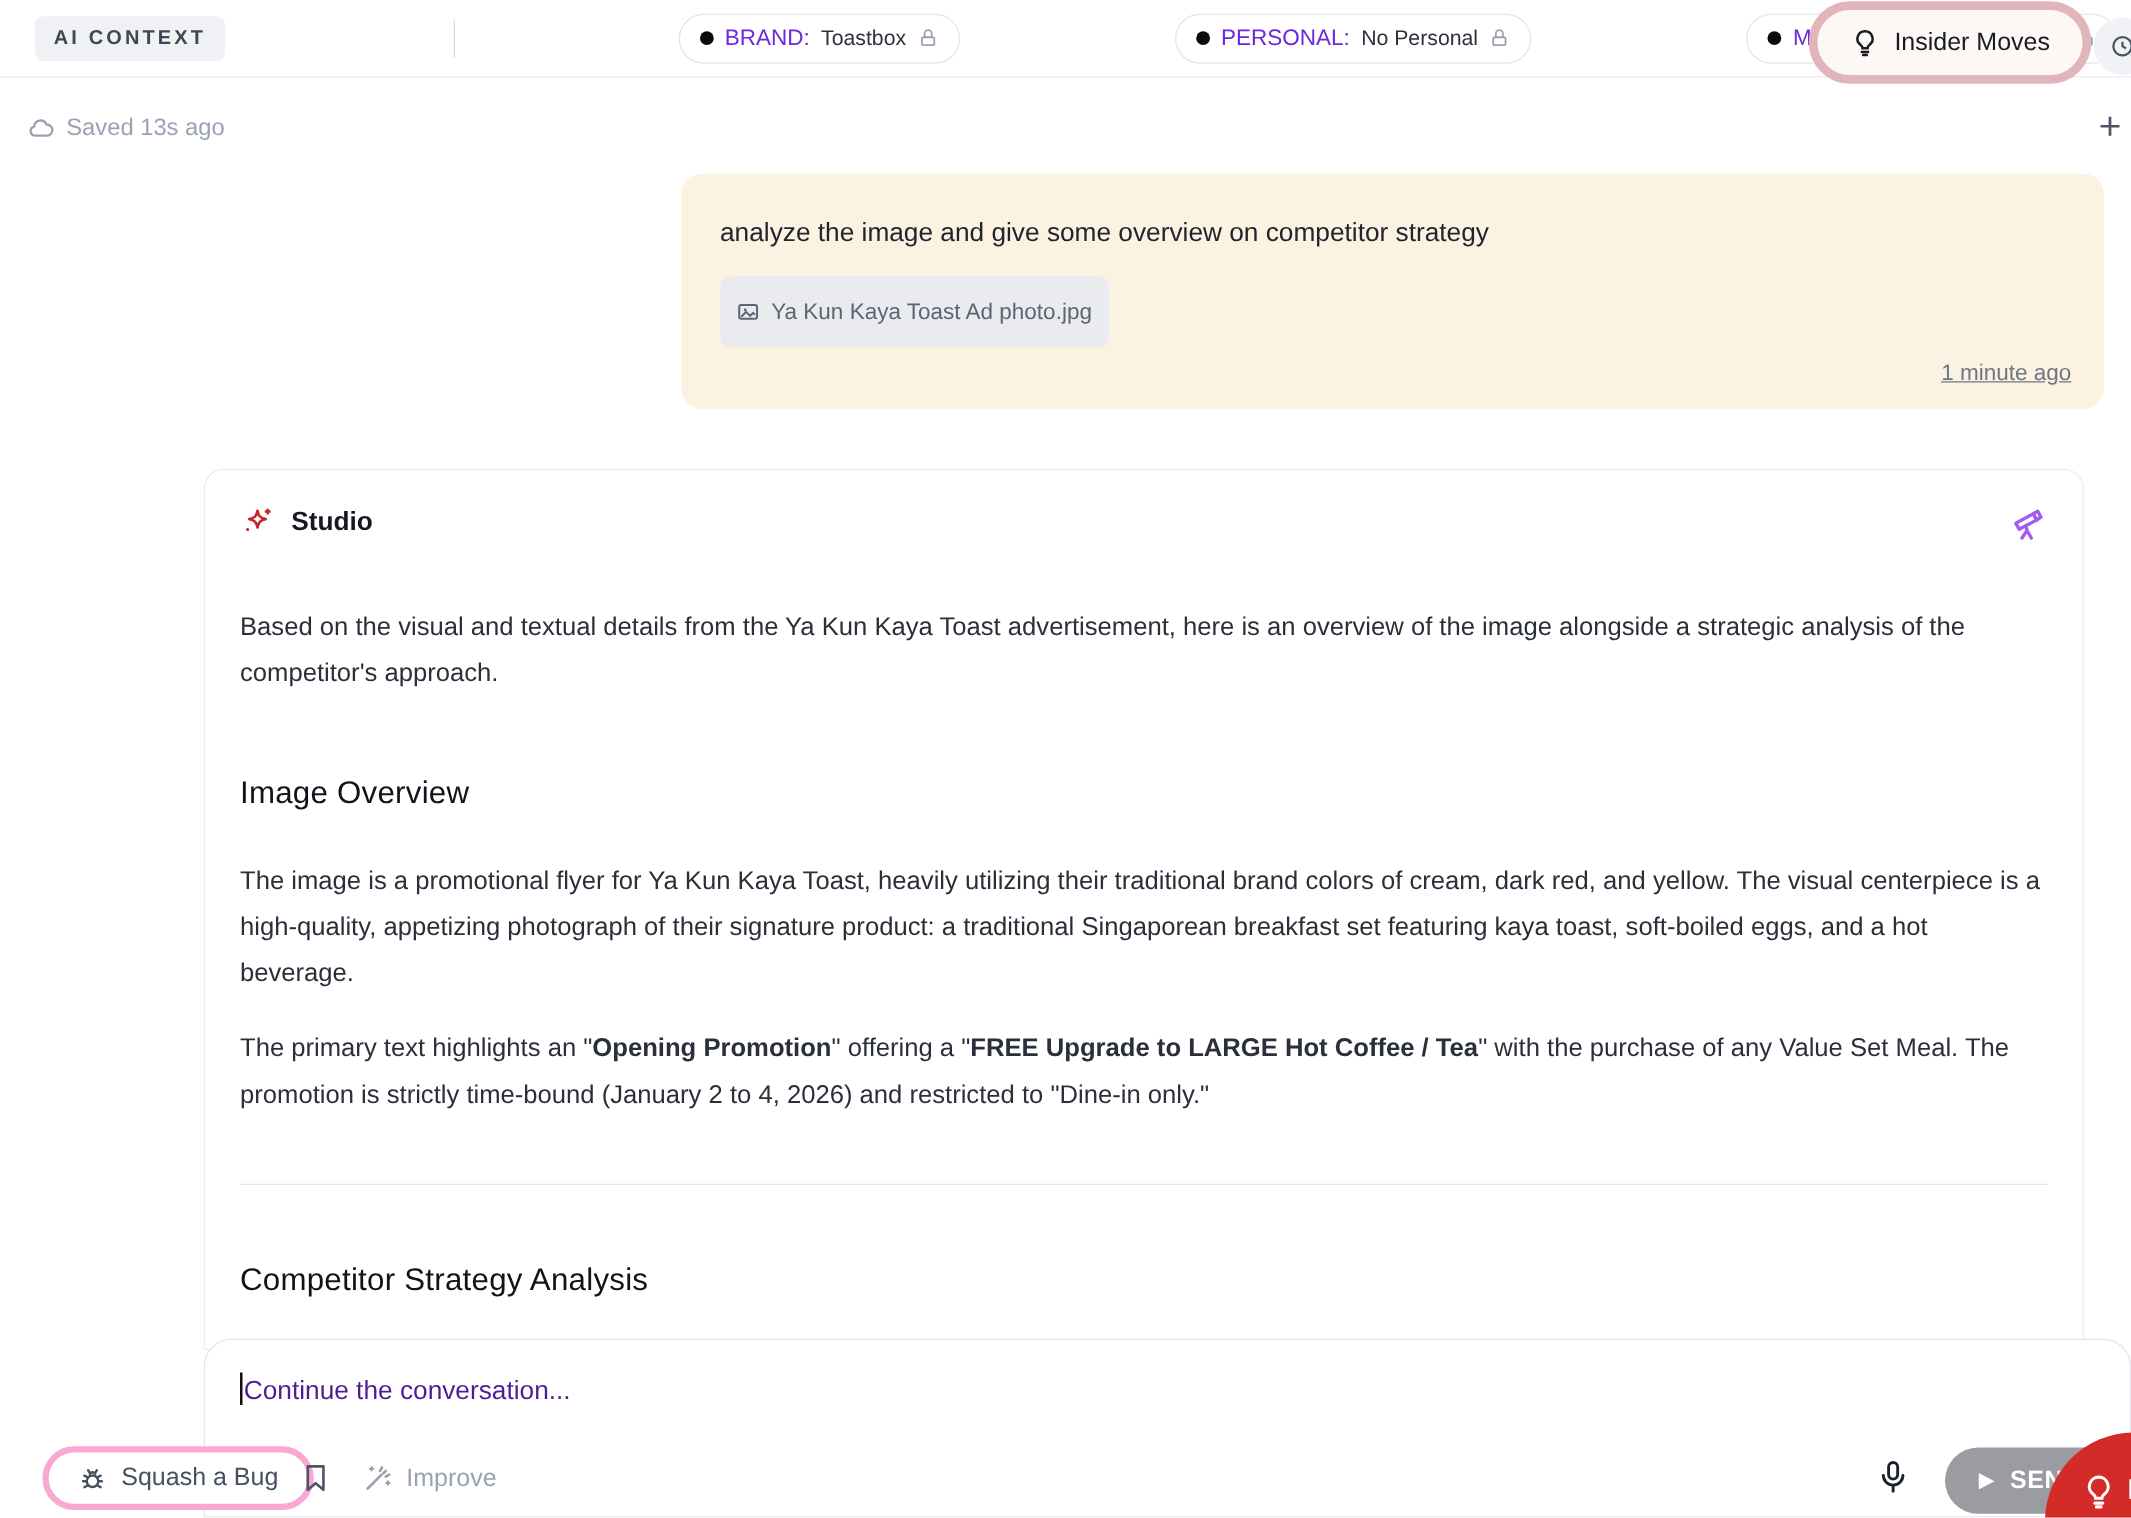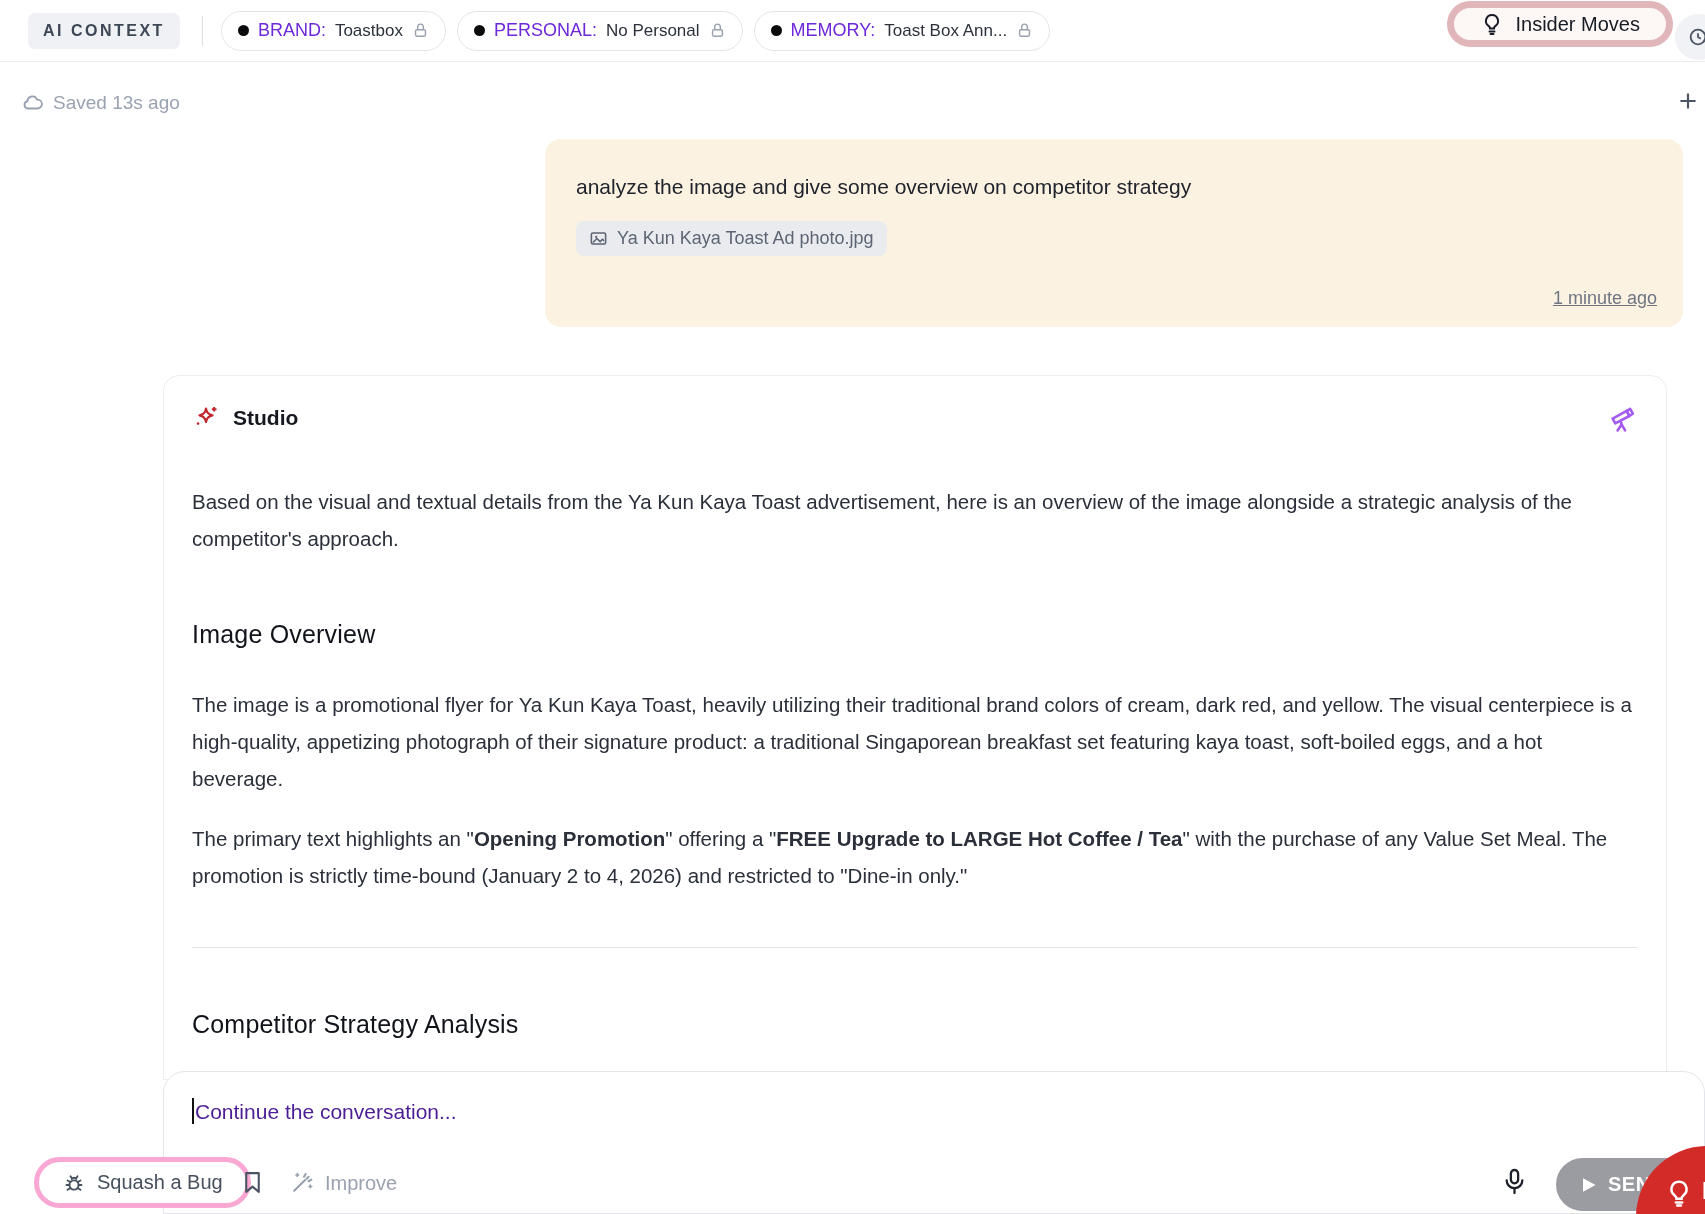--- a/index.html
+++ b/index.html
@@ -3,51 +3,51 @@
 <meta charset="utf-8">
 <style>
   * { margin:0; padding:0; box-sizing:border-box; }
   html,body { width:1705px; height:1214px; overflow:hidden; background:#ffffff;
     font-family:"Liberation Sans", sans-serif; color:#242936; }
   .abs { position:absolute; }
   #stage { position:relative; width:1705px; height:1214px; background:#fff; }
 
   
   .topbar { left:0; top:0; width:1705px; height:62px; background:#fff;
-    border-bottom:1px solid #ececf0; display:flex; align-items:center; padding-left:28px; z-index:20; }
+    border-bottom:1px solid #ececf0; display:flex; align-items:center; padding-left:28px; z-index:20;justify-content:space-between; }
   .ctx-chip { background:#f0f1f4; color:#3e4756; font-weight:bold; font-size:16px;
     letter-spacing:2.5px; padding:9px 15px; border-radius:7px; }
   .ctx-divider { width:1px; height:30px; background:#d9dce2; margin:0 18px 0 22px; }
   .pill { display:inline-flex; align-items:center; gap:9px; border:1px solid #e3e5ea;
     border-radius:999px; padding:0 16px; height:40px; margin-right:11px; background:#fff; }
   .pill .dot { width:11px; height:11px; border-radius:50%; background:#0b0b0d; flex:none; }
   .pill .plabel { color:#6d28d9; font-size:18px; }
   .pill .pvalue { color:#2c313c; font-size:17px; }
   .pill .lock { width:17px; height:17px; color:#9aa1ae; flex:none; }
-  .insider-btn { position:absolute; right:32px; top:1px; height:46px; display:flex; align-items:center;
+  .insider-btn { position:absolute; right:32px; top:1px; height:66px; display:flex; align-items:center;
     gap:12px; padding:0 26px; border:7px solid #e1b6ba; background:#fdf7f6; border-radius:999px;
     font-size:20px; color:#171b24; z-index:25; }
   .insider-btn .bulb { width:24px; height:24px; color:#171b24; }
   .corner-circle { position:absolute; right:-16px; top:14px; width:46px; height:46px;
     border-radius:50%; background:#f1f2f5; display:flex; align-items:center; justify-content:center;
     color:#4c5564; z-index:25; }
   .corner-circle svg { width:22px; height:22px; }
 
   
   .saved { left:22px; top:92px; display:flex; align-items:center; gap:9px; color:#9aa2b2; font-size:19px; }
   .saved svg { width:22px; height:22px; }
   .plus-btn { right:4px; top:88px; color:#4b5462; }
   .plus-btn svg { width:26px; height:26px; }
 
   
   .user-bubble { left:545px; top:139px; width:1138px; height:188px; background:#fcf2e1;
     border-radius:16px; padding:36px 32px 14px 31px; }
   .user-text { font-size:21px; color:#20242e; }
   .attach-chip { display:inline-flex; align-items:center; gap:9px; margin-top:22px;
-    background:#e9ebee; border-radius:8px; padding:7px 13px; color:#5d6574; font-size:18px; }
+    background:#e9ebee; border-radius:8px; padding:18px 13px; color:#5d6574; font-size:18px; }
   .attach-chip svg { width:19px; height:19px; }
   .bubble-time { position:absolute; right:26px; bottom:18px; color:#6e7684; font-size:18px;text-decoration:underline; }
 
   
   .card { left:163px; top:375px; width:1504px; height:705px; background:#fff;
     border:1px solid #ededf0; border-radius:16px 16px 0 0; padding:26px 28px 0 28px; }
   .card-head { display:flex; align-items:center; }
   .card-head .spark { width:28px; height:28px; color:#c1272d; flex:none; }
   .card-title { font-size:21px; font-weight:bold; color:#15181f; margin-left:13px; }
   .card-head .scope { margin-left:auto; width:32px; height:32px; color:#a45cf0; }

